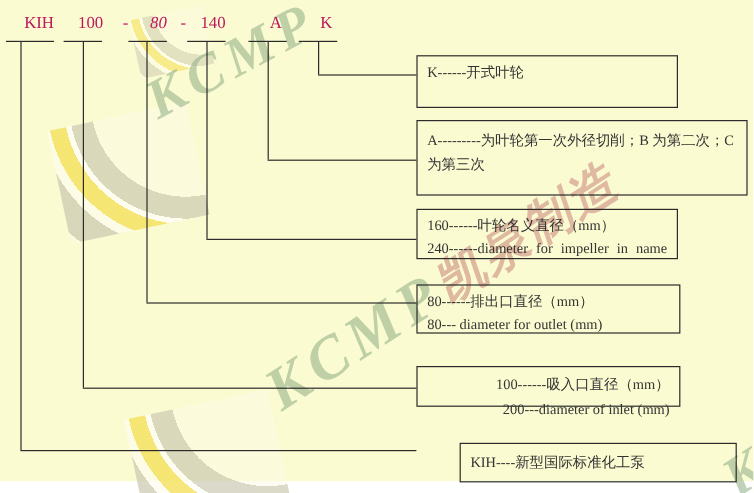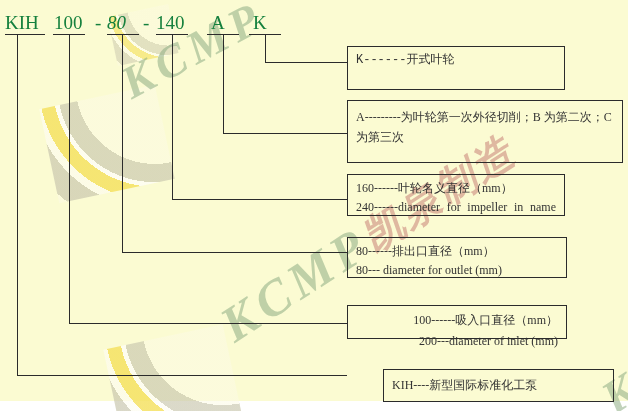--- a/index.html
+++ b/index.html
@@ -29,21 +29,21 @@
   .wm-text .r{color:#c98379;font-size:.82em;letter-spacing:2px;}
   .wm1{left:114px;top:66px;font-size:46px;transform:rotate(-28deg);}
   .wm2{left:212px;top:308px;font-size:50px;transform:rotate(-33deg);}
   .wm3{left:594px;top:383px;font-size:46px;transform:rotate(-33deg);}
 
   
   .diagram{position:absolute;inset:0;z-index:2;}
   .line{position:absolute;background:#2b2b2b;}
   .h{height:1px;}
   .v{width:1px;}
-  .code{position:absolute;top:12px;font-size:19px;color:#15803d;text-align:left;}
+  .code{position:absolute;top:12px;font-size:14px;color:#be185d;text-align:right;}
   .box{position:absolute;border:1px solid #2b2b2b;color:#333333;font-size:12px;
        padding:4px 8px 0 8px;box-sizing:border-box;line-height:19px;background:transparent;}
   .bl{display:block;}
   .just{text-align:justify;text-align-last:justify;}
   .jwrap{text-align:justify;}
   .box-a{line-height:20px;padding-top:6px;}
   .box-100{line-height:21px;}
   .box-kih{padding-top:6px;margin-left:36px;}
 </style>
 </head>
@@ -93,21 +93,21 @@
     <div class="line v" style="left:223px;top:35px;height:98px;"></div>
     <div class="line v" style="left:265px;top:35px;height:27px;"></div>
 
     <div class="line h" style="top:62px;left:265px;width:82px;"></div>
     <div class="line h" style="top:133px;left:223px;width:124px;"></div>
     <div class="line h" style="top:199px;left:172px;width:175px;"></div>
     <div class="line h" style="top:252px;left:122px;width:225px;"></div>
     <div class="line h" style="top:323px;left:69px;width:278px;"></div>
     <div class="line h" style="top:375px;left:17px;width:330px;"></div>
 
-    <div class="box" style="left:347px;top:46px;width:218px;height:44px;font-family:Liberation Mono, monospace;">
+    <div class="box" style="left:347px;top:46px;width:218px;height:44px;">
       <span class="bl">K------开式叶轮</span>
     </div>
 
     <div class="box box-a" style="left:347px;top:100px;width:276px;height:63px;">
       <span class="bl">A---------为叶轮第一次外径切削；B 为第二次；C 为第三次</span>
     </div>
 
     <div class="box" style="left:347px;top:174px;width:218px;height:42px;">
       <span class="bl">160------叶轮名义直径（mm）</span>
       <span class="bl just">240------diameter for impeller in name</span>

